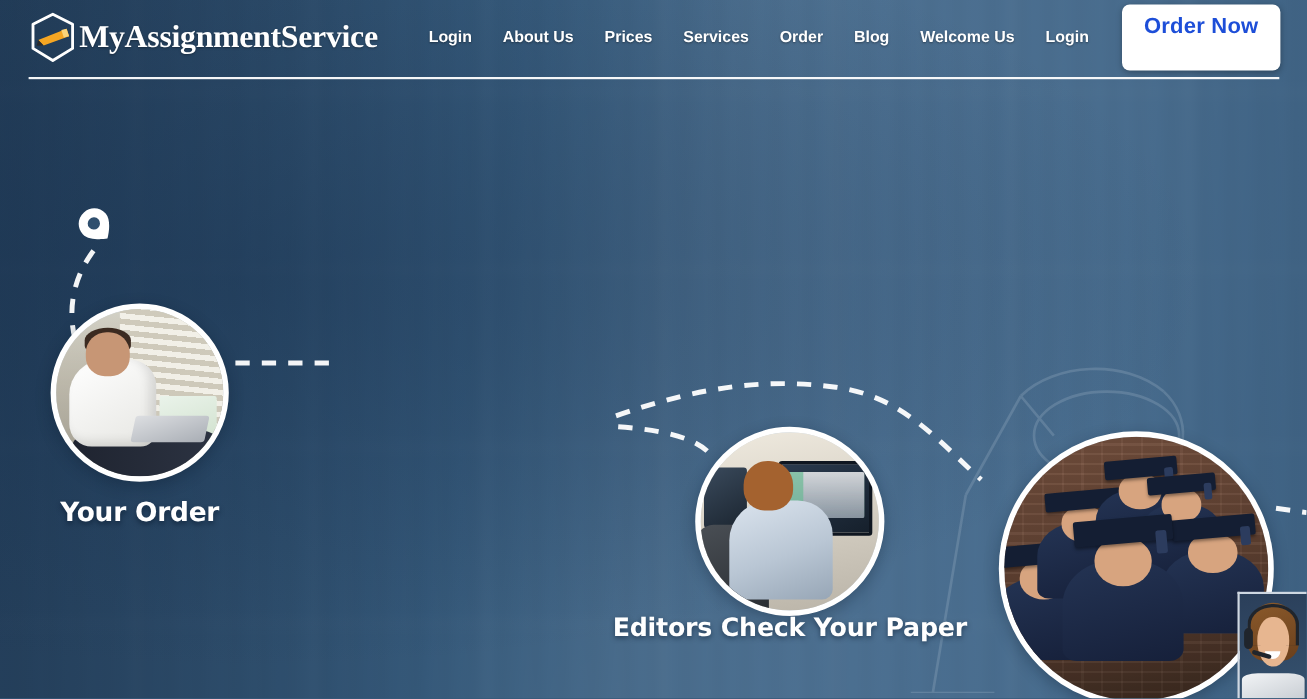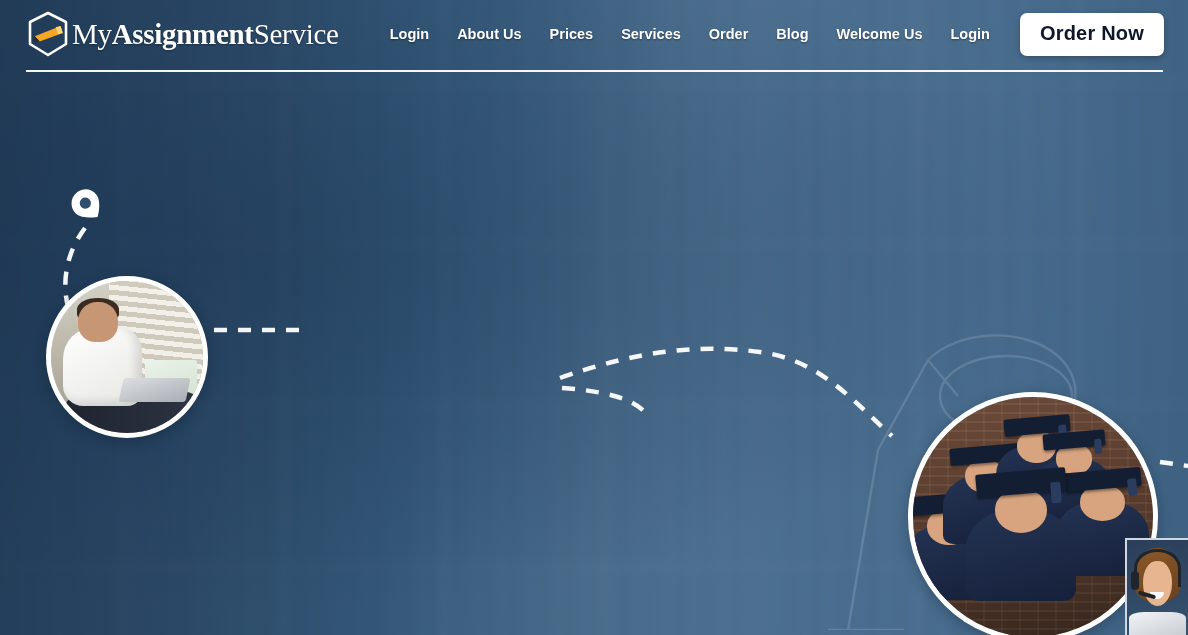--- a/index.html
+++ b/index.html
@@ -61,34 +61,34 @@
     padding:0 24px 0 26px;
   }
   .logo { display:flex; align-items:center; gap:2px; text-decoration:none; }
   .logo-mark { width:44px; height:46px; flex:0 0 44px; }
   .logo-text {
     color:#fff; font-family:"Liberation Serif", serif;
     font-size:29px; line-height:1; letter-spacing:-.3px; white-space:nowrap;
     text-shadow:0 1px 2px rgba(0,0,0,.35);
   }
   .logo-text .b { font-weight:bold; }
-  .logo-text .l { font-weight:normal; }
+  .logo-text .l { font-weight:bold; }
 
   .nav {
     margin-left:auto; display:flex; align-items:center; gap:0;
   }
   .nav a {
     color:#fff; text-decoration:none; font-size:14.5px; font-weight:600;
     padding:6px 14px; white-space:nowrap;
     text-shadow:0 1px 2px rgba(0,0,0,.4);
   }
   .order-btn {
-    margin-left:16px; background:#fff; color:#0f172a;
+    margin-left:16px; background:#fff; color:#1d4ed8;
     font-size:20px; font-weight:bold; letter-spacing:.2px;
-    padding:9px 20px 11px; border-radius:7px; border:none; cursor:pointer;
+    padding:9px 20px 28px; border-radius:7px; border:none; cursor:pointer;
     box-shadow:0 2px 6px rgba(0,0,0,.28);
     font-family:"Liberation Sans", sans-serif; white-space:nowrap;
   }
   .header-rule {
     position:absolute; left:26px; right:25px; top:70px; height:2px;
     background:#ffffff; opacity:.95;
   }
 
   
   .hero { position:absolute; top:104px; left:0; right:0; z-index:20; text-align:center; }
@@ -384,23 +384,37 @@
         <div class="ph ph-laptop">
           <div class="blinds"></div>
             <div class="window"></div>
           <div class="legs"></div>
             <div class="shirt"></div>
           <div class="hair"></div>
             <div class="head"></div>
           <div class="lap"></div>
         </div>
       </div>
+      <div class="step-label">Your Order</div>
     </div>
 
 
+    <div class="step" id="step-edit">
+      <div class="circle">
+        <div class="ph ph-editor">
+          <div class="mon2"></div>
+          <div class="monitor"></div>
+          <div class="mon-ui"></div>
+          <div class="e-chair"></div>
+          <div class="e-shirt"></div>
+          <div class="e-head"></div>
+        </div>
+      </div>
+      <div class="step-label sm">Editors Check Your Paper</div>
+    </div>
 
     <div class="step" id="step-grad">
       <div class="circle">
         <div class="ph ph-grads">
           <div class="brick"></div>
           <div class="grad" style="left:4%;  top:40%; width:22%; height:26%;">
             <div class="gown"></div>
               <div class="face"></div>
               <div class="cap"></div>
             </div>

